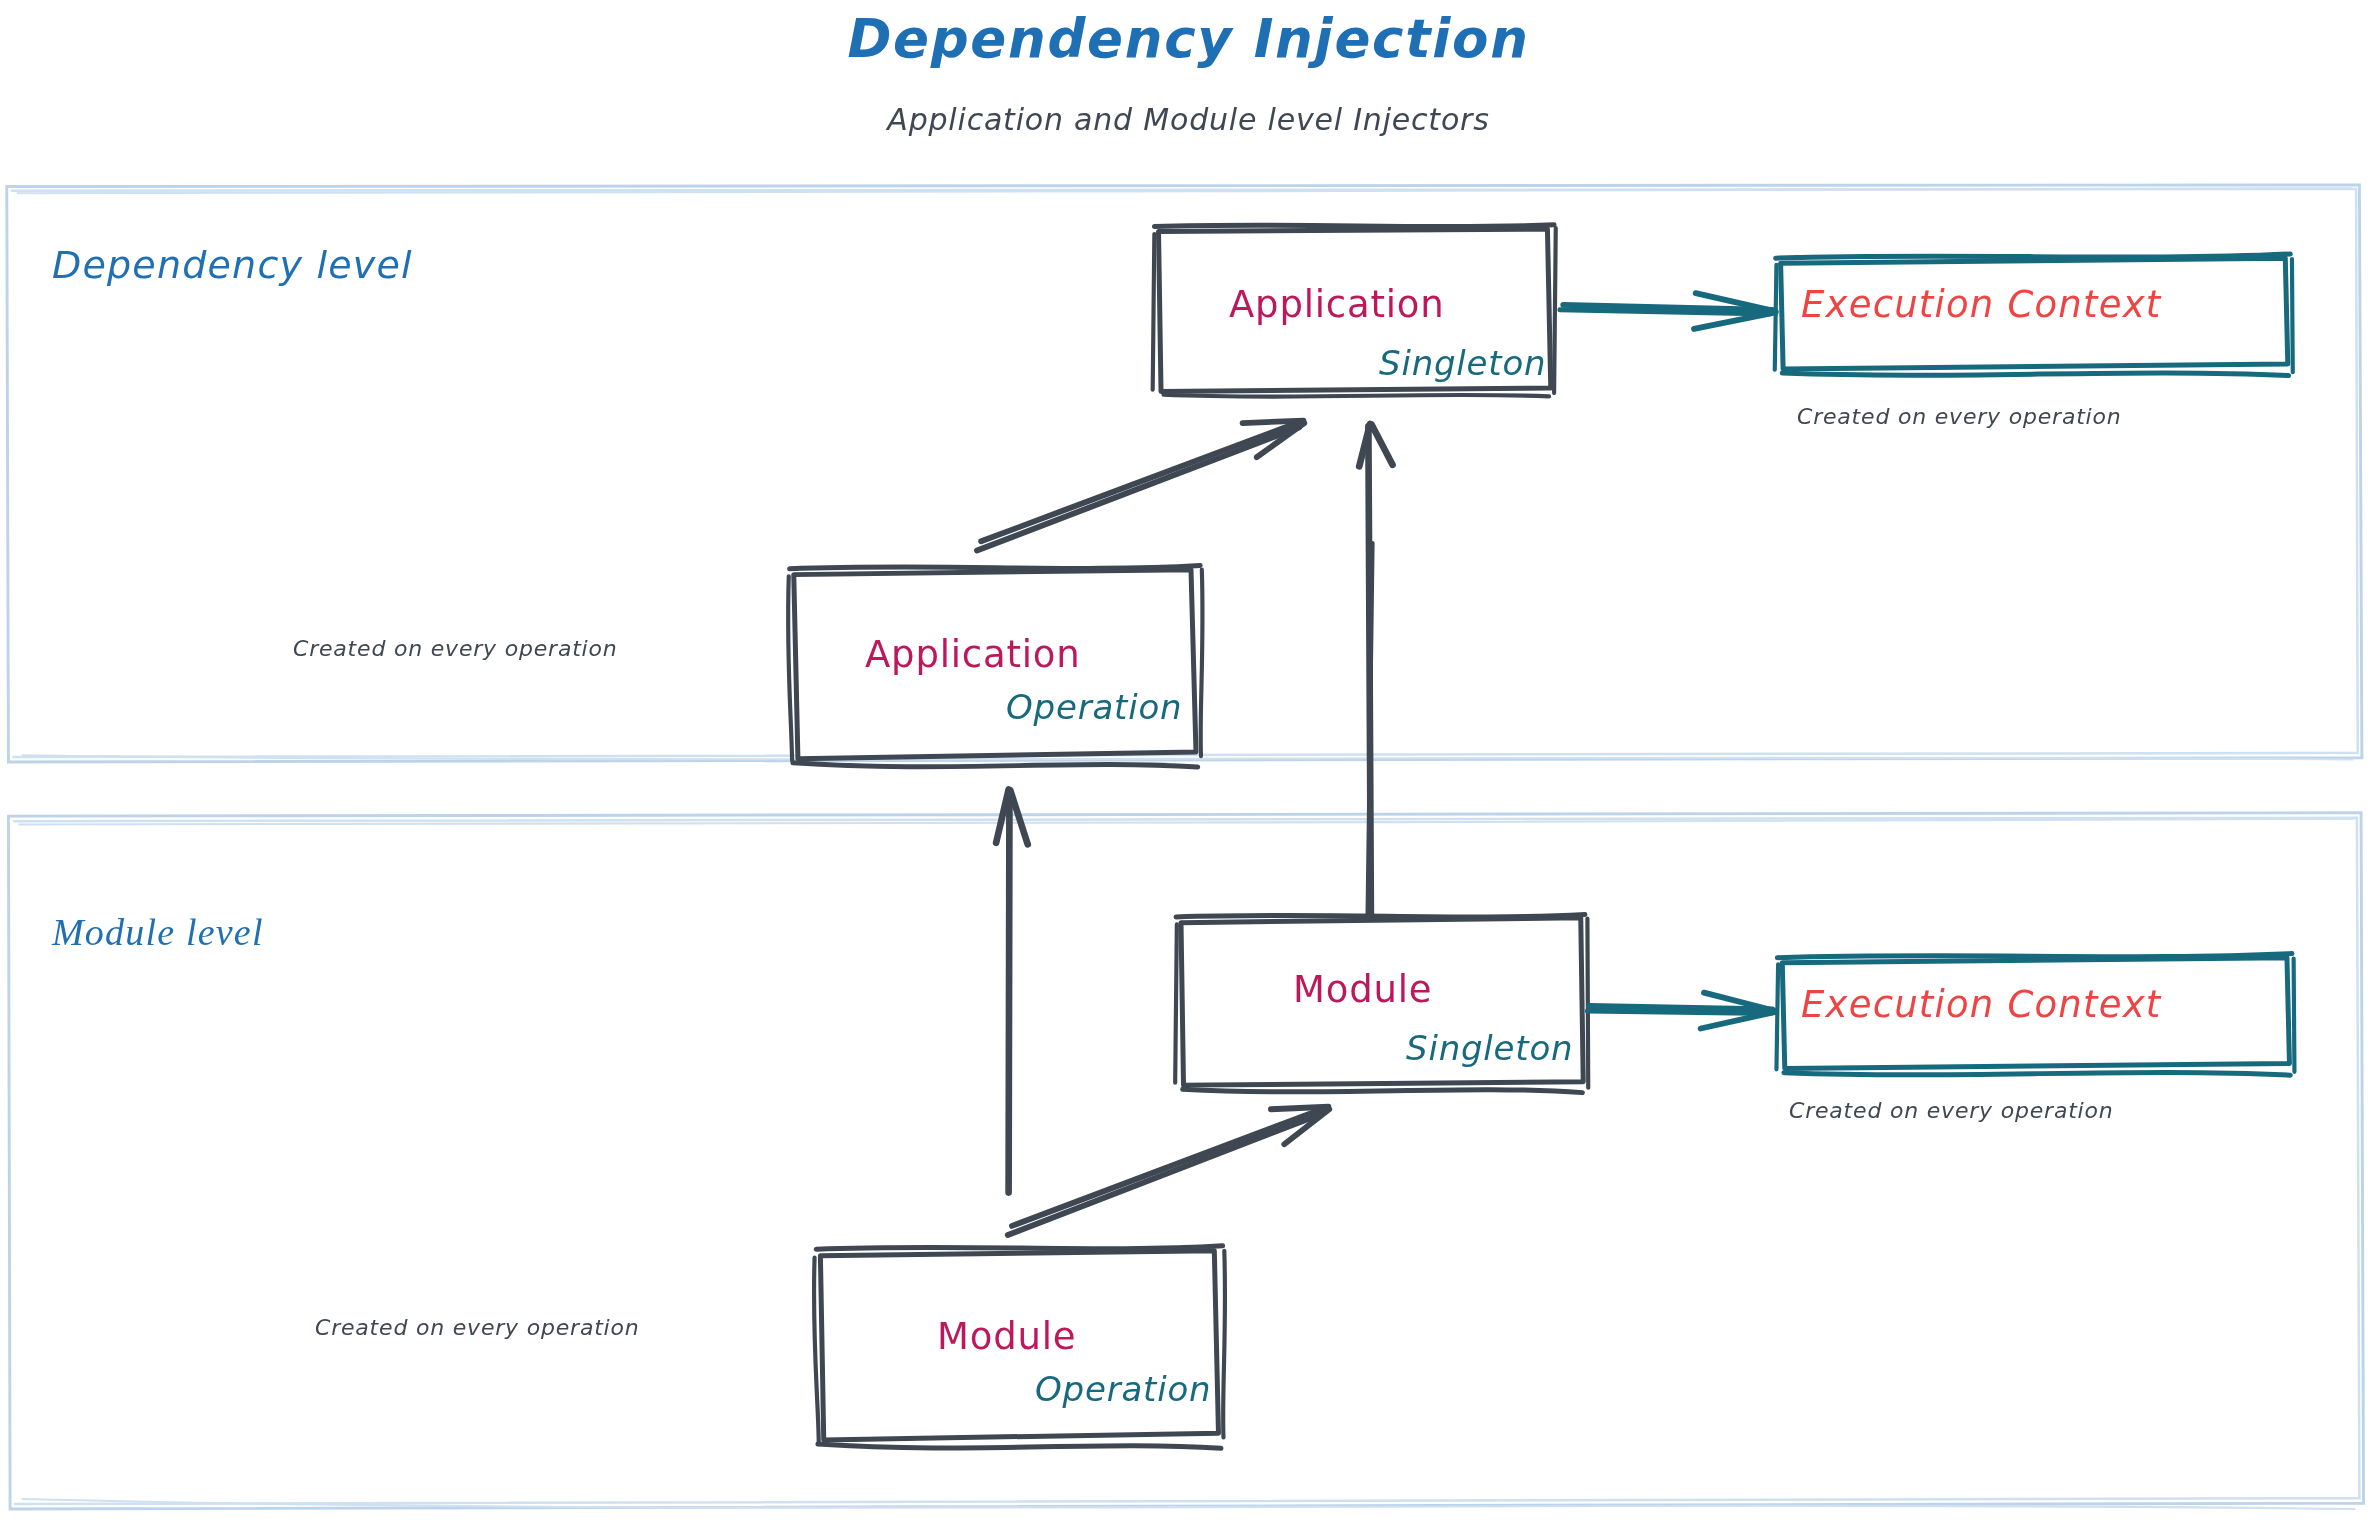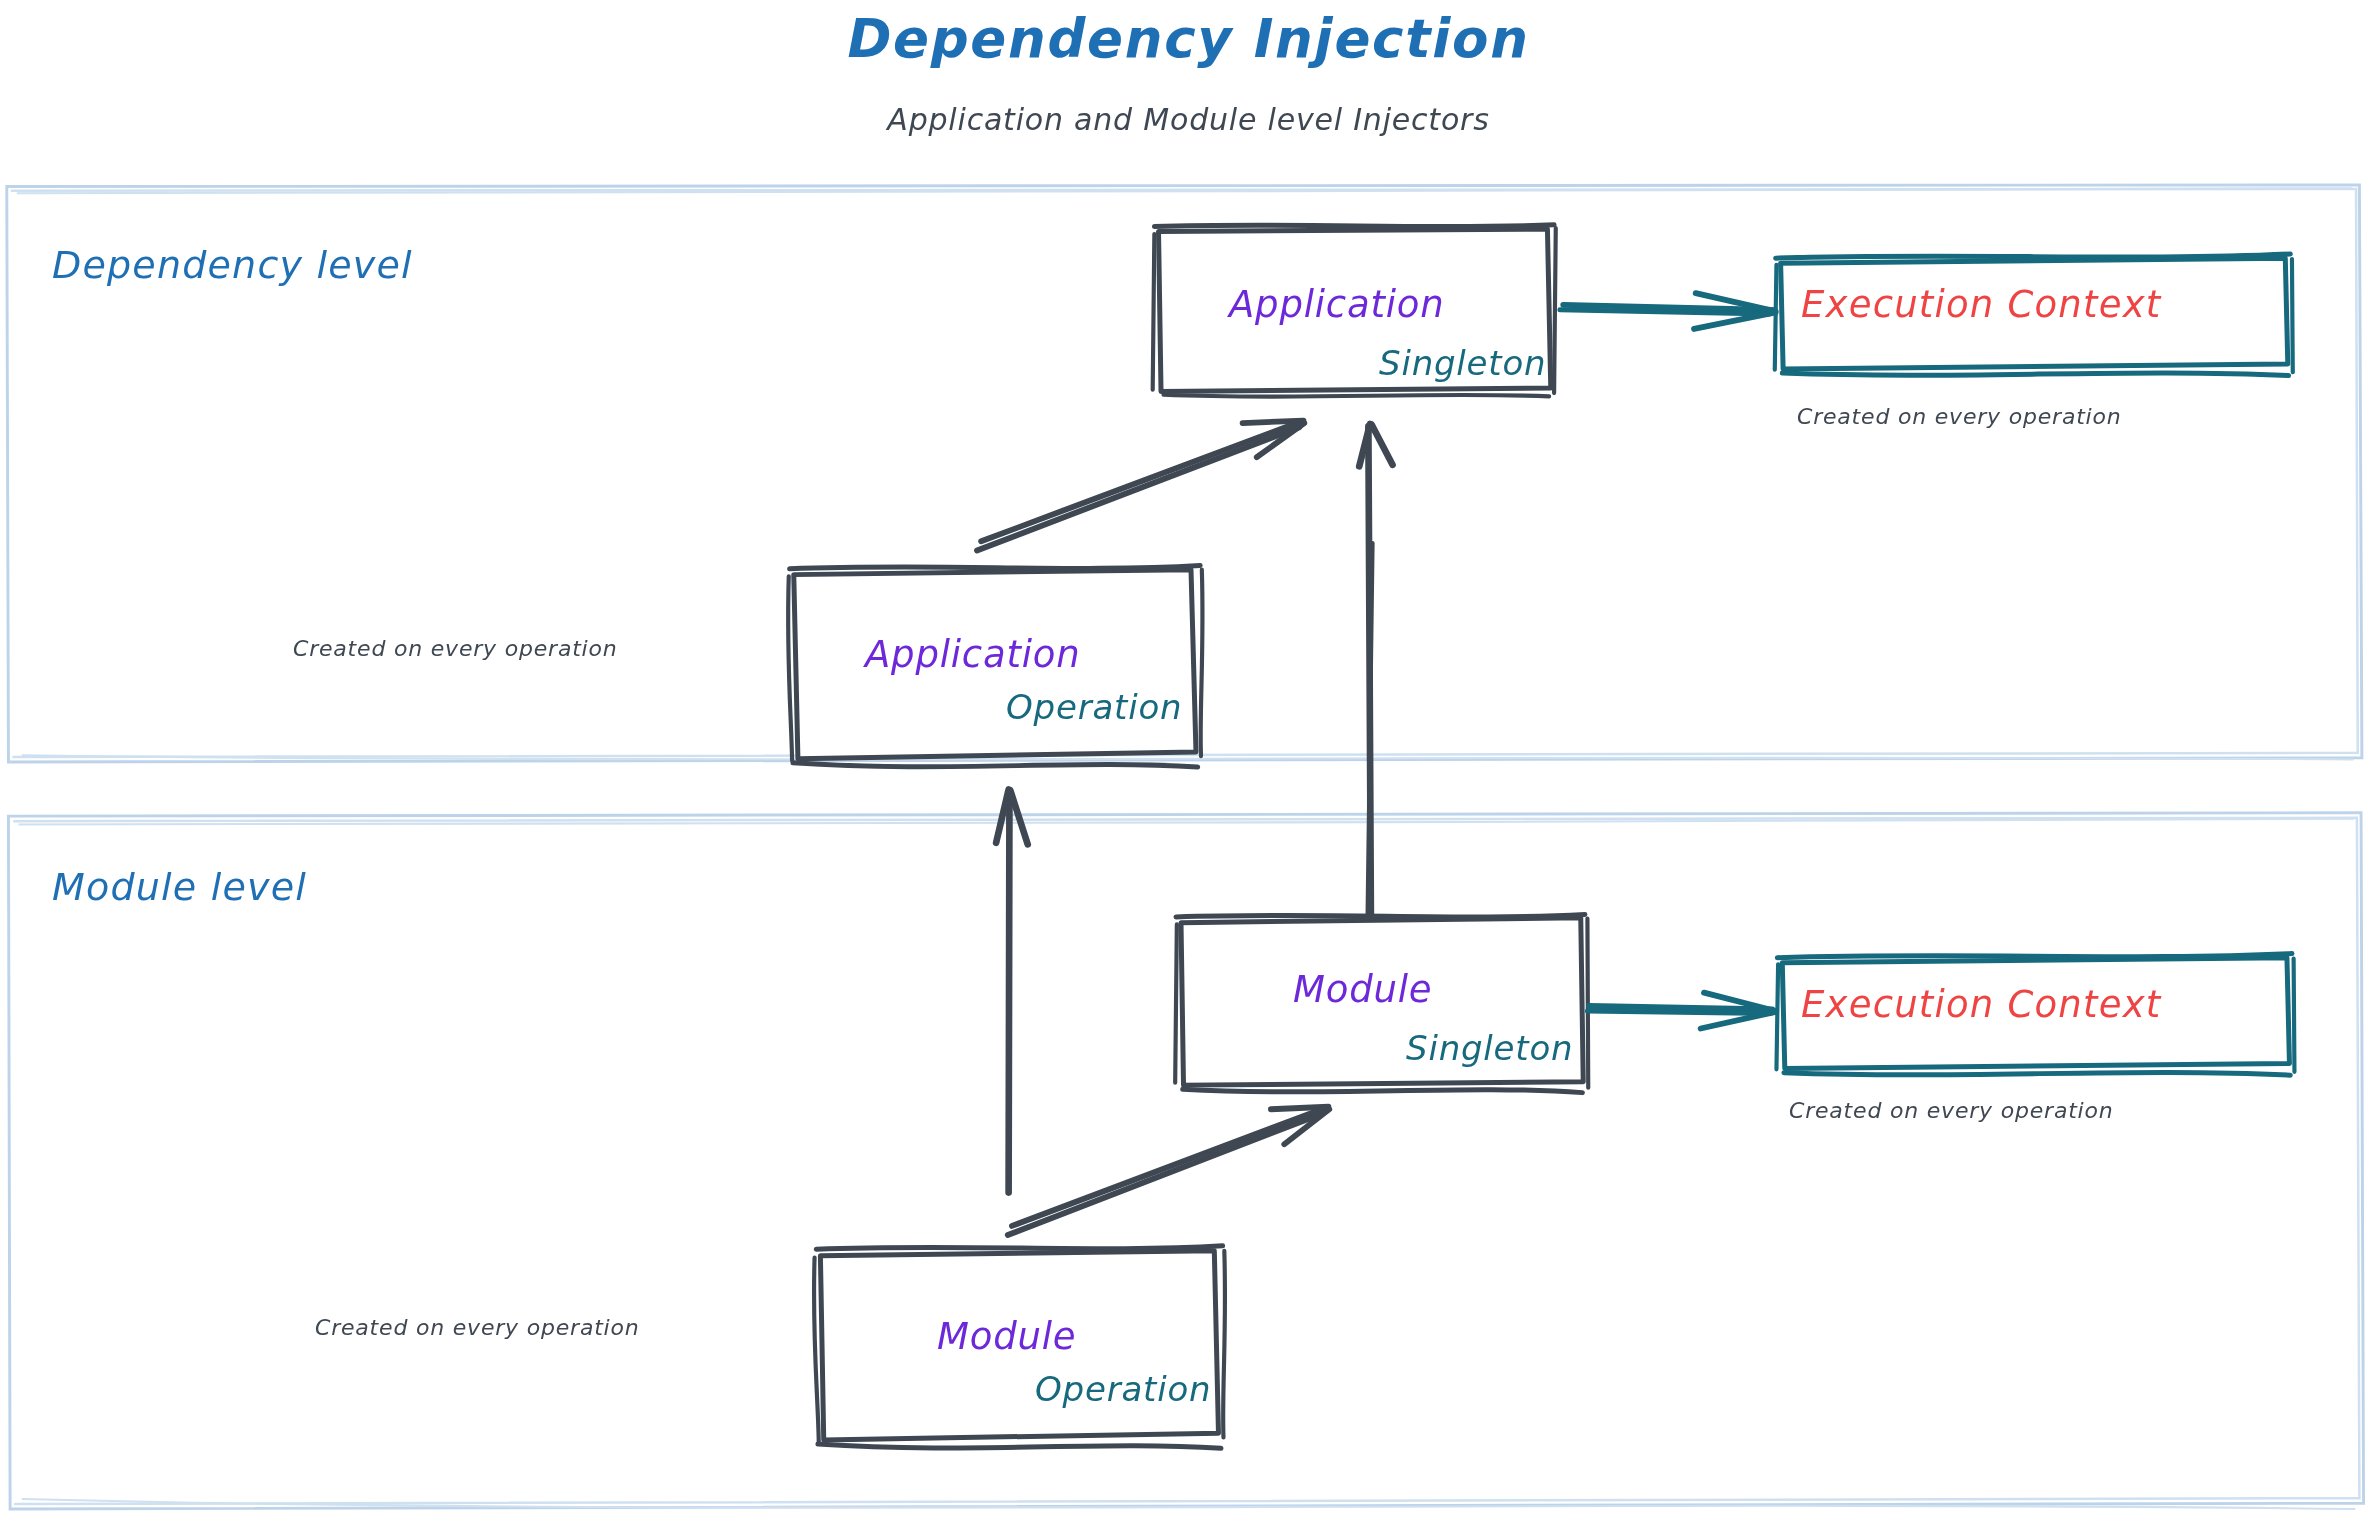--- a/index.html
+++ b/index.html
@@ -56,27 +56,26 @@
   }
   
   .container-label {
     font-size: 38px;
     color: #1f6fb5;
     font-style: italic;
     font-weight: 500;
     letter-spacing: 1.2px;
   }
   #app-level-label { left: 52px; top: 243px; }
-  #mod-level-label { left: 52px; top: 865px; }
+  #mod-level-label { left: 52px; top: 910px; font-family: Liberation Serif, serif; }
 
   
   .node-title {
     font-size: 37px;
-    color: #6d28d9;
-    font-style: italic;
+    color: #be185d;
     letter-spacing: 0.8px;
   }
   .node-scope {
     font-size: 34px;
     color: #17697e;
     font-style: italic;
     letter-spacing: 0.8px;
   }
   .ec-title {
     font-size: 37px;

